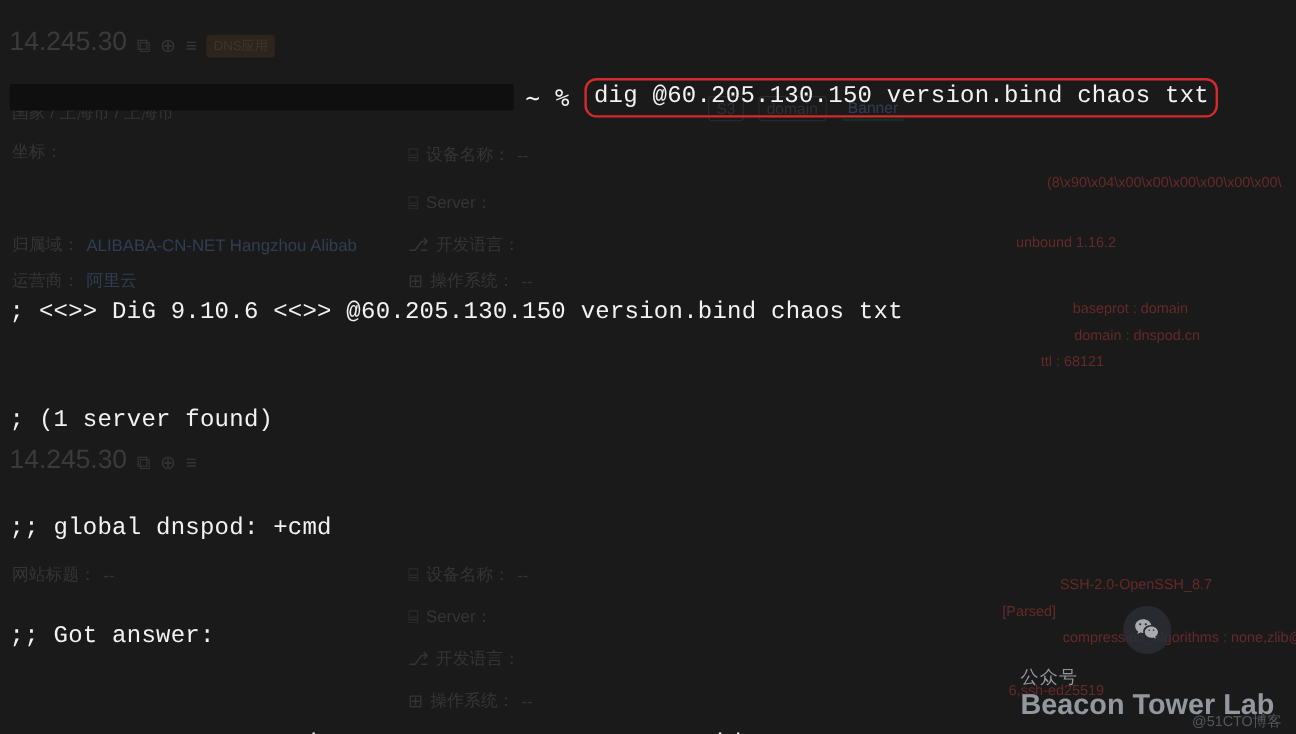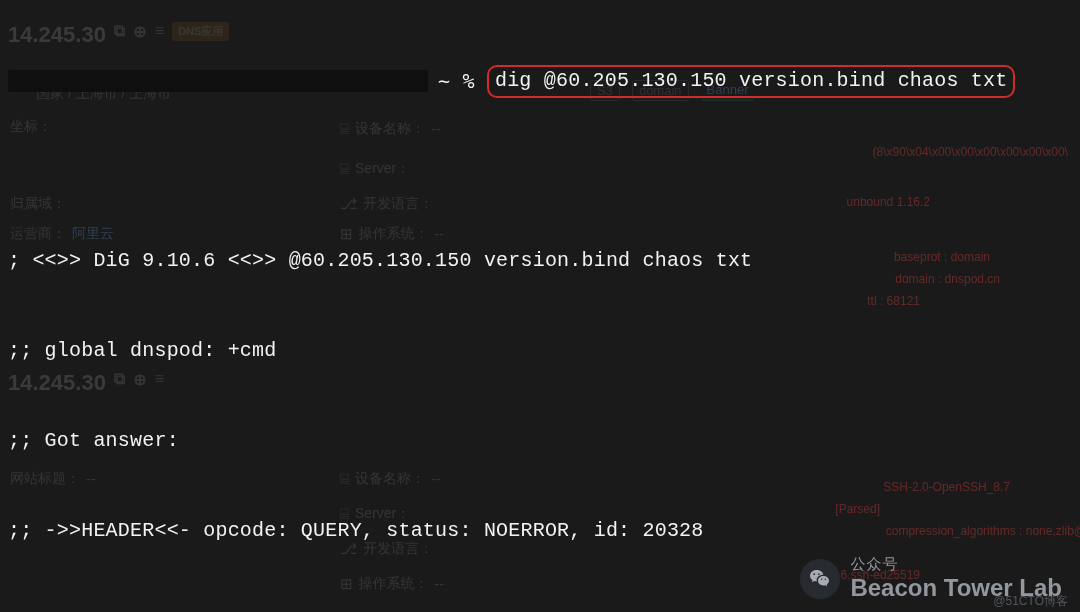--- a/index.html
+++ b/index.html
@@ -21,24 +21,24 @@
     color: #555;
     font-family: -apple-system, "PingFang SC", sans-serif;
     font-size: 14px;
     opacity: 0.35;
     user-select: none;
   }
   .bg-ip {
     position: absolute;
     left: 8px;
     font-size: 22px;
-    font-weight: 700;
+    font-weight: 400;
     color: #777;
     display: flex;
-    align-items: flex-start;
+    align-items: flex-end;
     gap: 8px;
   }
   .bg-ip .badge {
     font-size: 11px;
     background: #8a5a2a;
     color: #d9b98f;
     padding: 2px 6px;
     border-radius: 3px;
     opacity: 0.5;
   }
@@ -125,20 +125,21 @@
   .watermark {
     position: absolute;
     right: 18px;
     bottom: 10px;
     display: flex;
     align-items: center;
     gap: 10px;
     color: #aeb3bb;
     font-family: -apple-system, "PingFang SC", sans-serif;
     opacity: 0.82;
+    flex-direction: column;
   }
   .wm-circle {
     width: 40px;
     height: 40px;
     border-radius: 50%;
     background: #2b2f36;
     display: flex;
     align-items: center;
     justify-content: center;
     color: #c8ccd3;
@@ -160,26 +161,27 @@
 <body>
 
 <div class="bg-ui">
   <div class="bg-ip" style="top:22px;">
     <span>14.245.30</span>
     <span class="ico">⧉</span>
     <span class="ico">⊕</span>
     <span class="ico">≡</span>
     <span class="badge">DNS应用</span>
   </div>
-  <div class="bg-label" style="top:85px; left:10px;margin-left:26px;">
+  <div class="bg-label" style="top:85px; left:10px;">
     <span>国家 / 上海市 / 上海市</span>
   </div>
   <div class="bg-label" style="top:118px; left:10px;">坐标：</div>
   <div class="bg-label" style="top:195px; left:10px;">
     <span>归属域：</span>
+    <span style="color:#5a7fb8;">ALIBABA-CN-NET Hangzhou Alibab</span>
   </div>
   <div class="bg-label" style="top:225px; left:10px;">
     <span>运营商：</span>
     <span style="color:#5a7fb8;">阿里云</span>
   </div>
 
   <div class="bg-label" style="top:120px; left:340px;">
     <span class="ico">⌸</span>
     <span>设备名称：</span>
       <span>--</span>
@@ -246,20 +248,21 @@
 </div>
 
 <div class="terminal">
   <div class="prompt-line">
     <span class="prompt-obscured"></span>
     <span class="prompt-visible">~ % </span>
     <span class="red-box">dig @60.205.130.150 version.bind chaos txt</span>
   </div>
   <div style="height:30px;"></div>
   <div>; &lt;&lt;&gt;&gt; DiG 9.10.6 &lt;&lt;&gt;&gt; @60.205.130.150 version.bind chaos txt</div>
+  <div>; (1 server found)</div>
   <div>;; global dnspod: +cmd</div>
   <div>;; Got answer:</div>
   <div>;; -&gt;&gt;HEADER&lt;&lt;- opcode: QUERY, status: NOERROR, id: 20328</div>
   
   
   
   
   
   
   

